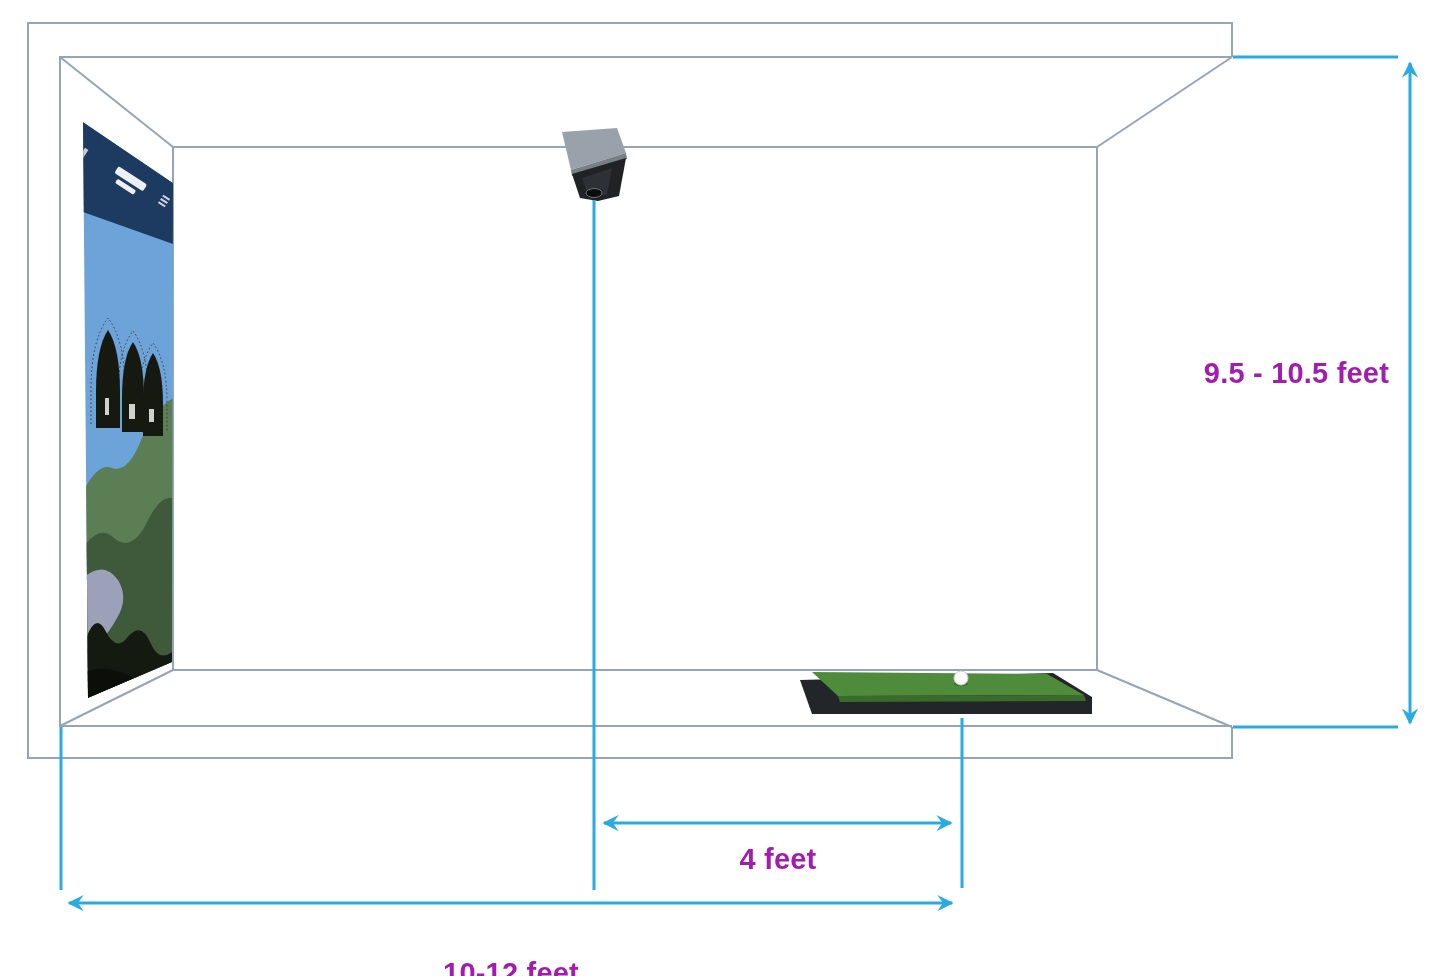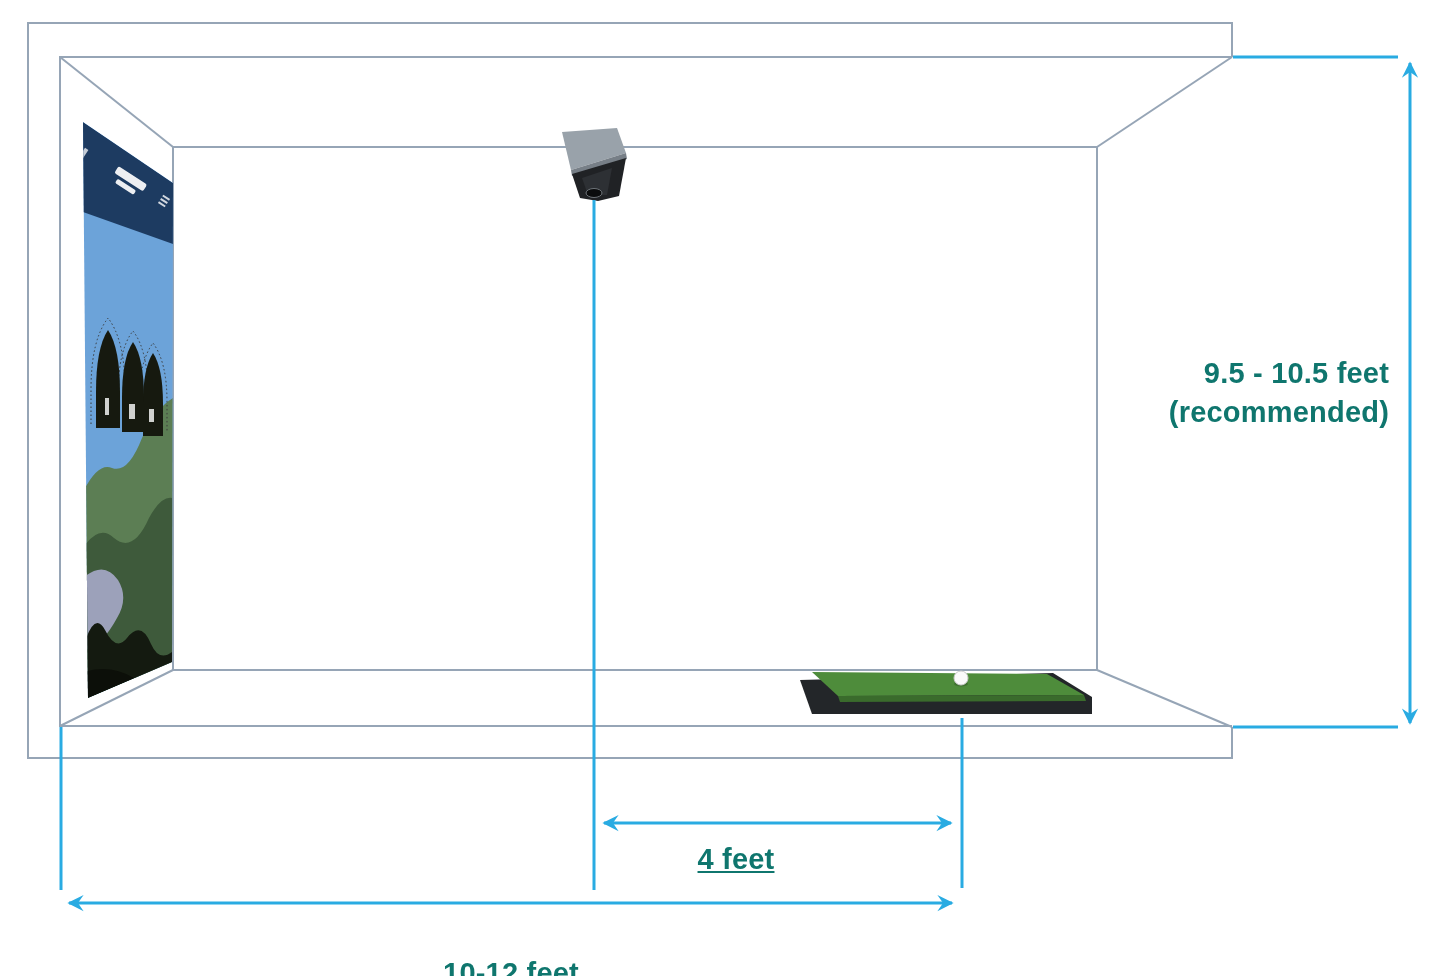--- a/index.html
+++ b/index.html
@@ -6,27 +6,27 @@
   body{
     width:1440px;height:976px;position:relative;overflow:hidden;
     font-family:"Liberation Sans",sans-serif;
   }
   .stage{position:absolute;inset:0;}
   svg{position:absolute;left:0;top:0;}
   .dim-label{
     position:absolute;
     font-weight:700;
     font-size:29px;
-    color:#0f766e;
+    color:#a21caf;
     letter-spacing:.2px;
     white-space:nowrap;
   }
   .dim-label .line{display:block;}
   .label-height{right:51px;top:354px;text-align:right;line-height:39px;}
-  .label-4ft{left:736px;top:843px;transform:translateX(-50%);text-decoration:underline;}
+  .label-4ft{left:778px;top:843px;transform:translateX(-50%);}
   .label-depth{left:511px;top:921px;transform:translateX(-50%);margin-top:36px;}
 </style>
 </head>
 <body>
 
 <div class="stage">
   <svg width="1440" height="976" viewBox="0 0 1440 976">
     <defs>
       <marker id="arrowhead" viewBox="0 0 12 12" refX="10" refY="6" markerWidth="6.5" markerHeight="6.5" orient="auto-start-reverse">
         <path d="M1 1 L11 6 L1 11 L4.5 6 Z" fill="#29ABE2"></path>
@@ -120,17 +120,16 @@
       <line x1="1233" y1="57" x2="1398" y2="57"></line>
       <line x1="1233" y1="727" x2="1398" y2="727"></line>
       <line x1="1410" y1="63" x2="1410" y2="723" marker-start="url(#arrowhead)" marker-end="url(#arrowhead)"></line>
       <line x1="604" y1="823" x2="951" y2="823" marker-start="url(#arrowhead)" marker-end="url(#arrowhead)"></line>
       <line x1="69" y1="903" x2="952" y2="903" marker-start="url(#arrowhead)" marker-end="url(#arrowhead)"></line>
     </g>
   </svg>
 
   <div class="dim-label label-height">
     <span class="line">9.5 - 10.5 feet</span>
-    <span class="line">(recommended)</span>
   </div>
   <div class="dim-label label-4ft">4 feet</div>
   <div class="dim-label label-depth">10-12 feet</div>
 </div>
 
 </body></html>

